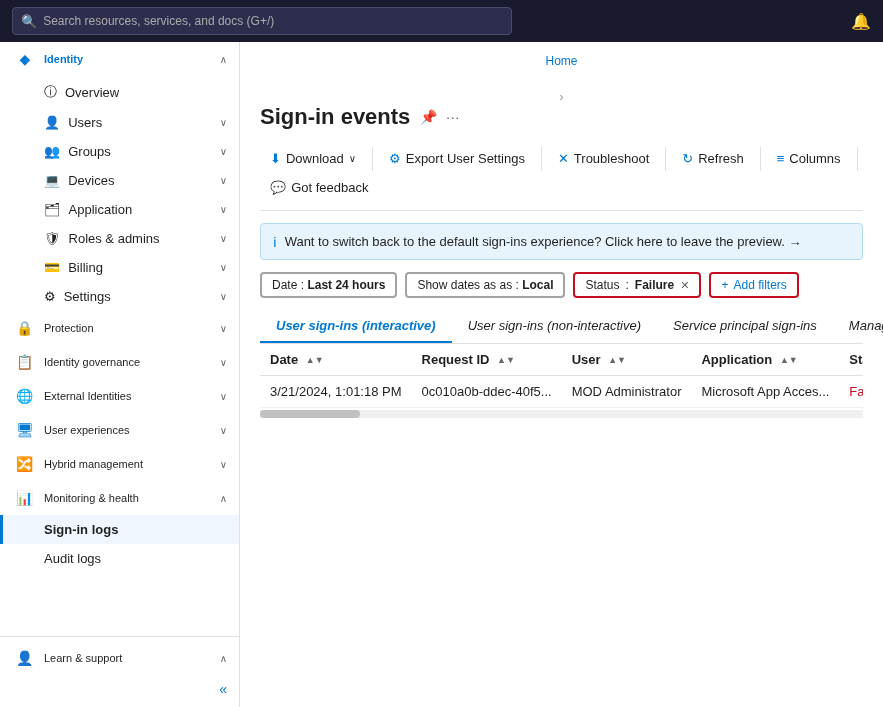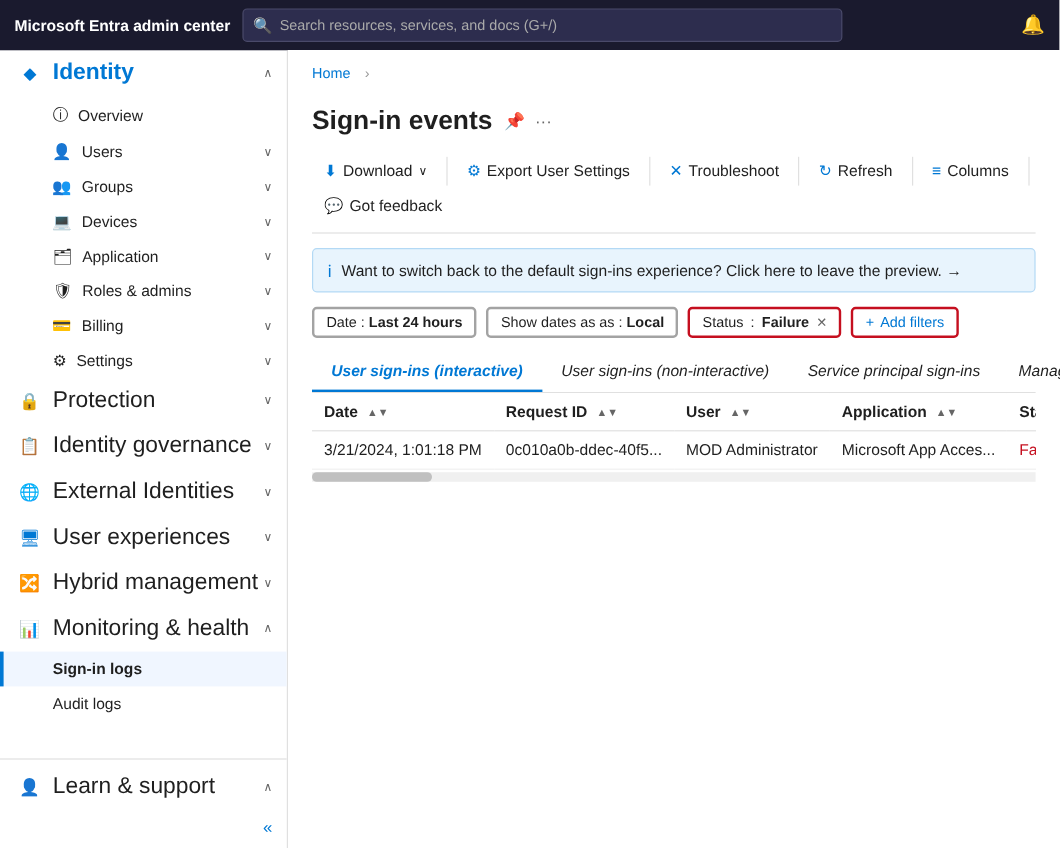--- a/index.html
+++ b/index.html
@@ -82,21 +82,21 @@
     .sidebar-item-icon {
       width: 18px;
       height: 18px;
       display: flex;
       align-items: center;
       justify-content: center;
       font-size: 14px;
       color: #0078d4;
     }
     .sidebar-item-label {
-      font-size: 19px;
+      font-size: 11px;
       color: #1f1f1f;
     }
     .sidebar-item.top-level > .sidebar-item-left > .sidebar-item-label {
       font-weight: 600;
       color: #0078d4;
     }
     .chevron {
       font-size: 10px;
       color: #666;
     }
@@ -138,24 +138,25 @@
     }
     .content-inner {
       padding: 12px 20px;
       flex: 1;
       overflow: auto;
       background: #fff;
     }
     .breadcrumb {
       display: flex;
       align-items: center;
-      gap: 12px;
+      gap: 22px;
       font-size: 12px;
       color: #0078d4;
-      margin-bottom: 20px;
+      margin-bottom: 0;
+      flex-direction: column;
     }
     .breadcrumb-sep { color: #999; }
     .page-title-row {
       display: flex;
       align-items: center;
       gap: 10px;
       margin-bottom: 16px;
     }
     .page-title {
       font-size: 22px;
@@ -322,21 +323,20 @@
       background: #c0c0c0;
       border-radius: 4px;
       position: absolute;
       left: 0;
     }
   </style>
 </head>
 <body>
 
 <div class="top-bar">
-  <span class="top-bar-brand">Microsoft Entra admin center</span>
   <div class="top-bar-search">
     <span style="color:#aaa;font-size:13px;">🔍</span>
     <input type="text" placeholder="Search resources, services, and docs (G+/)" style="">
   </div>
   <div class="top-bar-right">🔔</div>
 </div>
 
 <div class="main-layout">
 
   <div class="sidebar">

